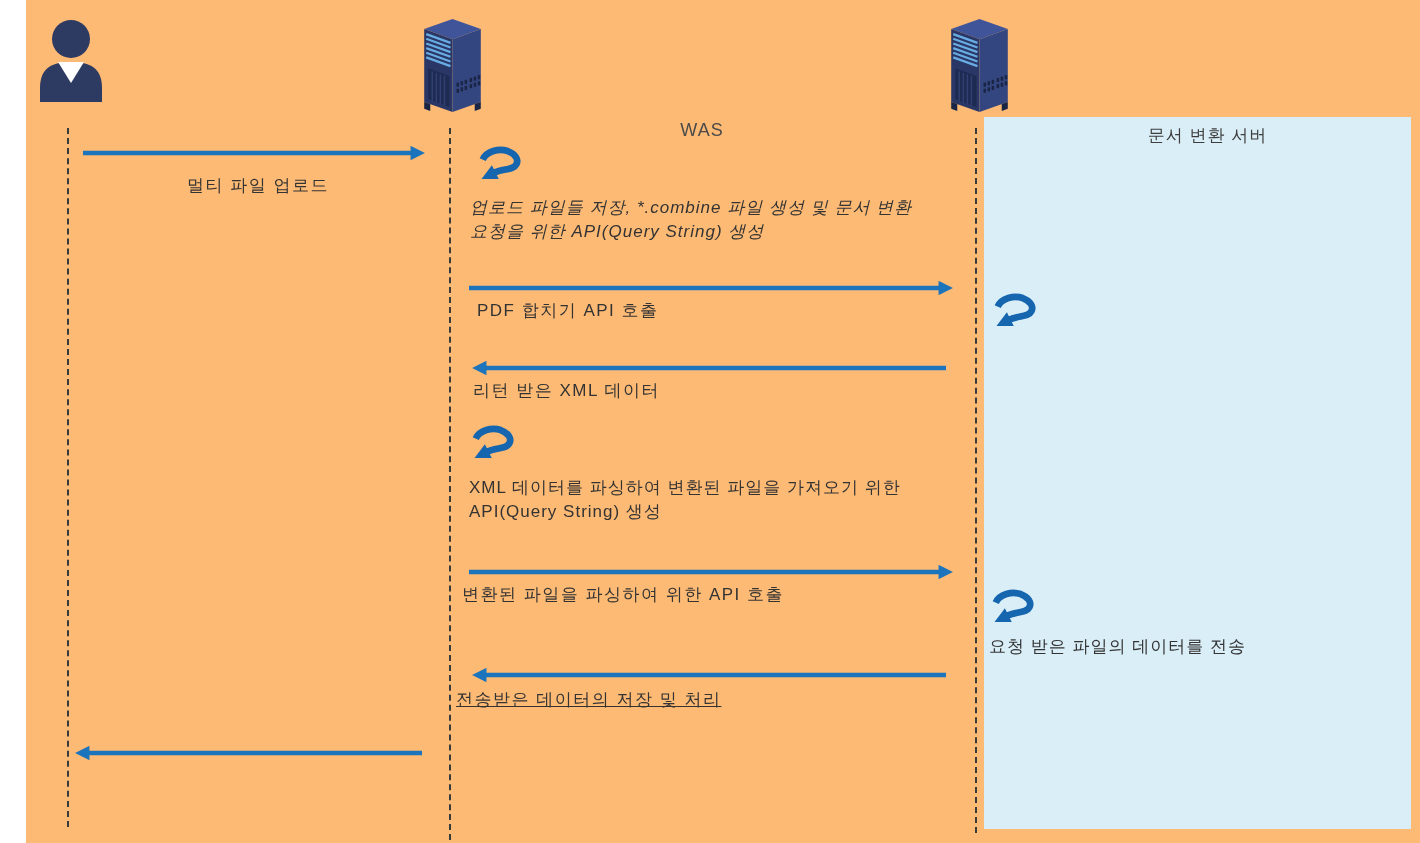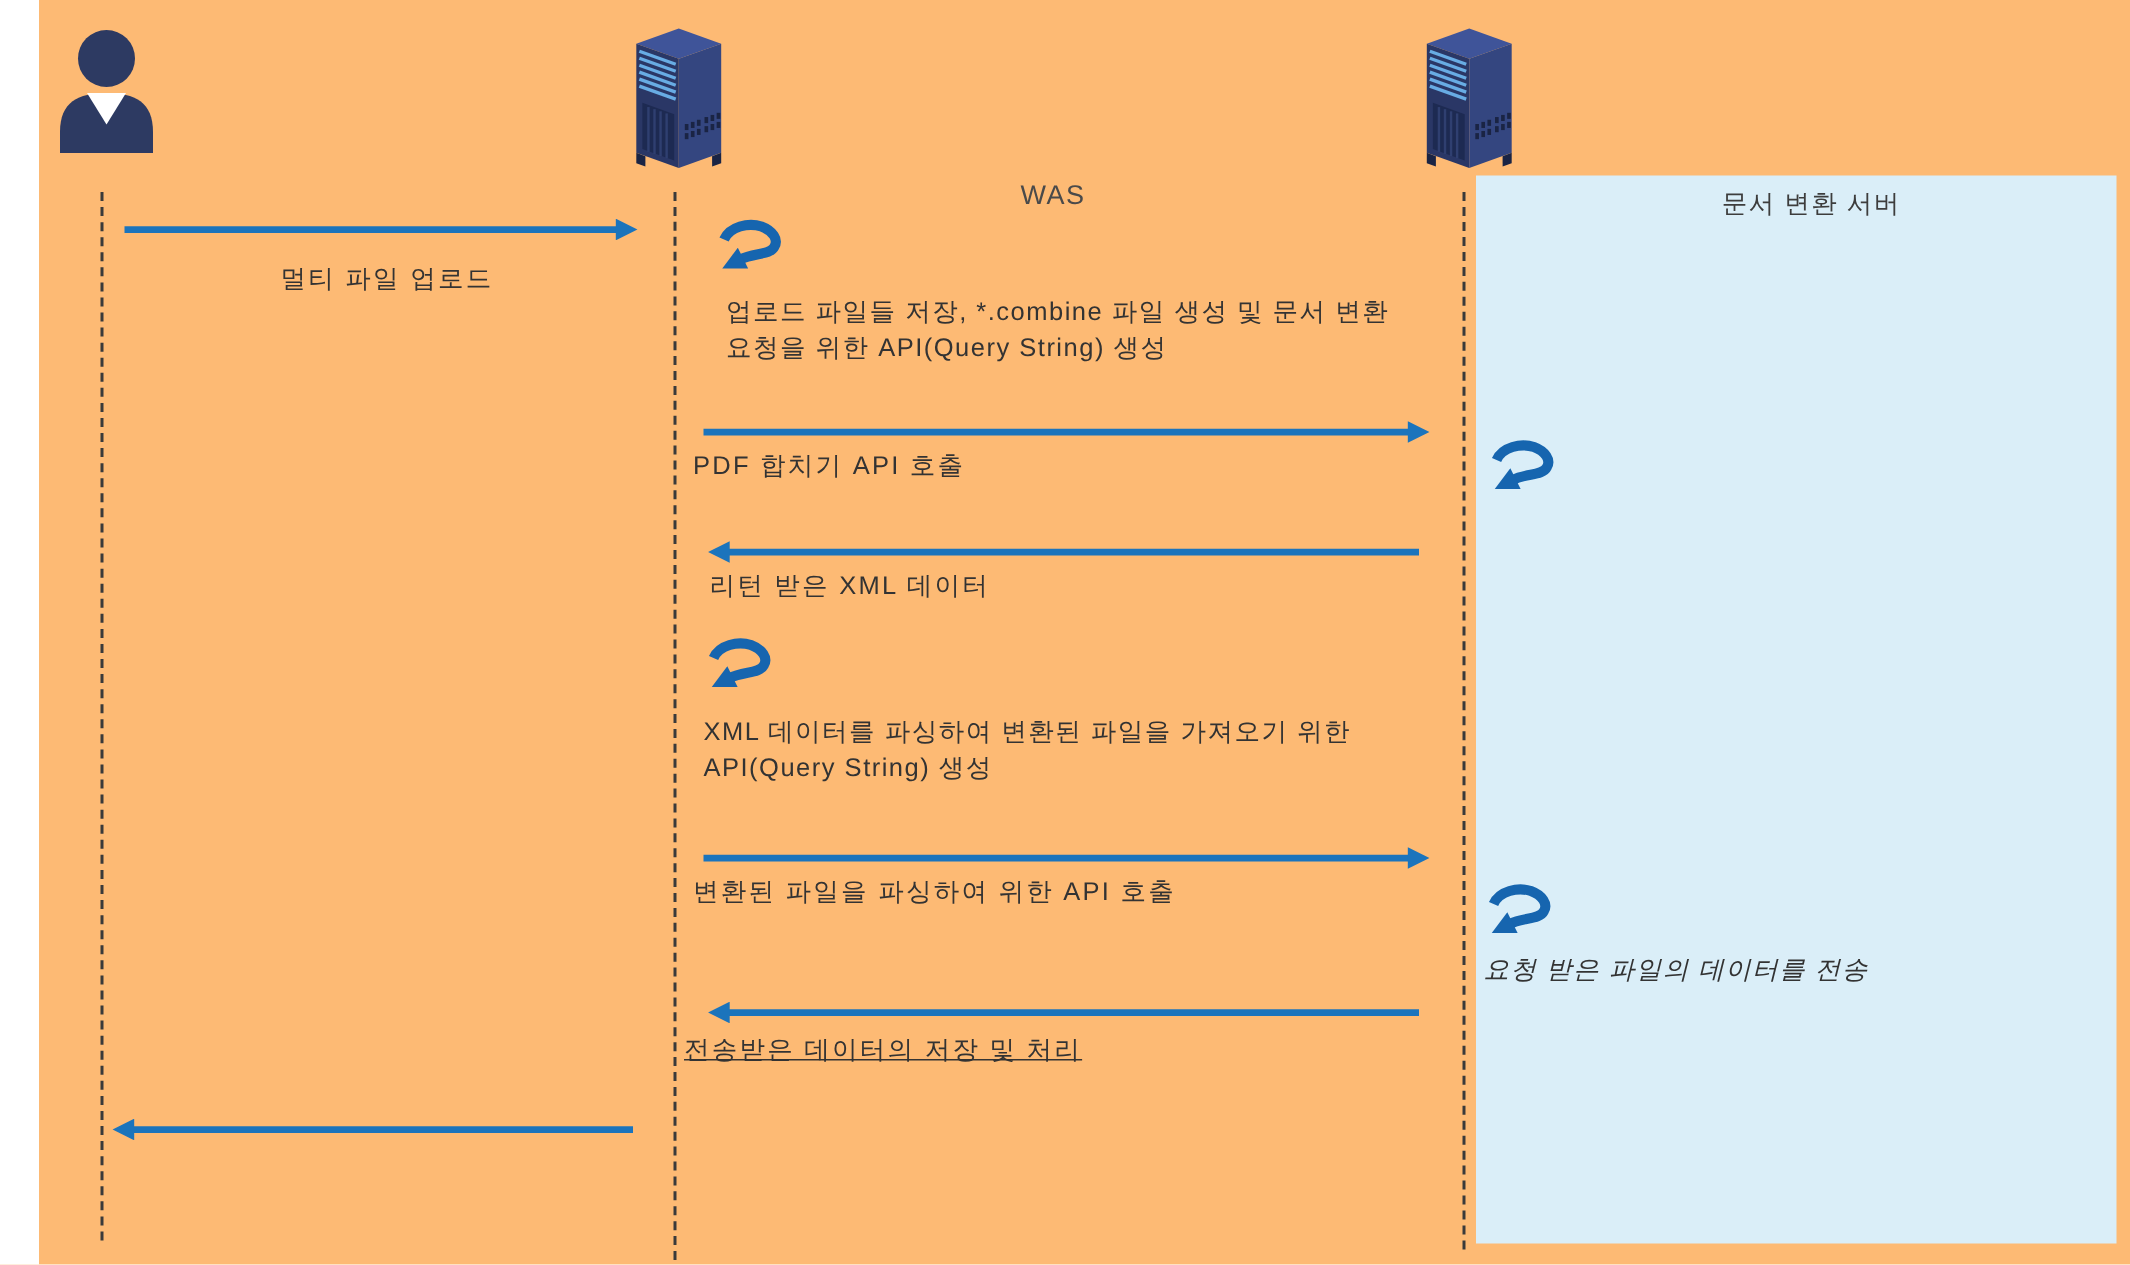--- a/index.html
+++ b/index.html
@@ -25,28 +25,28 @@
   .hdr-was{left:576px;top:120px;width:200px;}
   .hdr-doc{left:958px;top:124px;width:427px;font-size:17px;color:#3d3d3d;padding-left:10px;}
   .msg-label{
     font-size:17px;letter-spacing:1.5px;white-space:nowrap;color:#333333;
   }
   .loop-text{
     font-size:17px;line-height:24px;letter-spacing:1px;color:#333333;
     word-break:break-all;
   }
   .l1{left:118px;top:174px;width:228px;text-align:center;}
-  .l2{left:436px;top:299px;}
+  .l2{left:451px;top:299px;}
   .l3{left:447px;top:379px;}
   .l4{left:436px;top:583px;}
   .l5{left:430px;top:688px;text-decoration:underline;}
-  .lt1{left:458px;top:196px;width:458px;}
+  .lt1{left:444px;top:196px;width:458px;font-style:italic;}
   .lt2{left:963px;top:339px;width:420px;white-space:nowrap;}
   .lt3{left:443px;top:476px;width:447px;}
-  .lt4{left:963px;top:635px;width:420px;white-space:nowrap;font-style:italic;}
+  .lt4{left:963px;top:635px;width:420px;white-space:nowrap;}
 </style>
 </head>
 <body>
 
 <div class="canvas">
 
   <svg width="0" height="0" class="abs" aria-hidden="true">
     <defs>
       <marker id="mhead" viewBox="0 0 4 4" markerWidth="3.6" markerHeight="3.2" refX="0.4" refY="2" orient="auto">
         <path d="M0,0 L4,2 L0,4 Z" fill="#1b74bc"></path>

